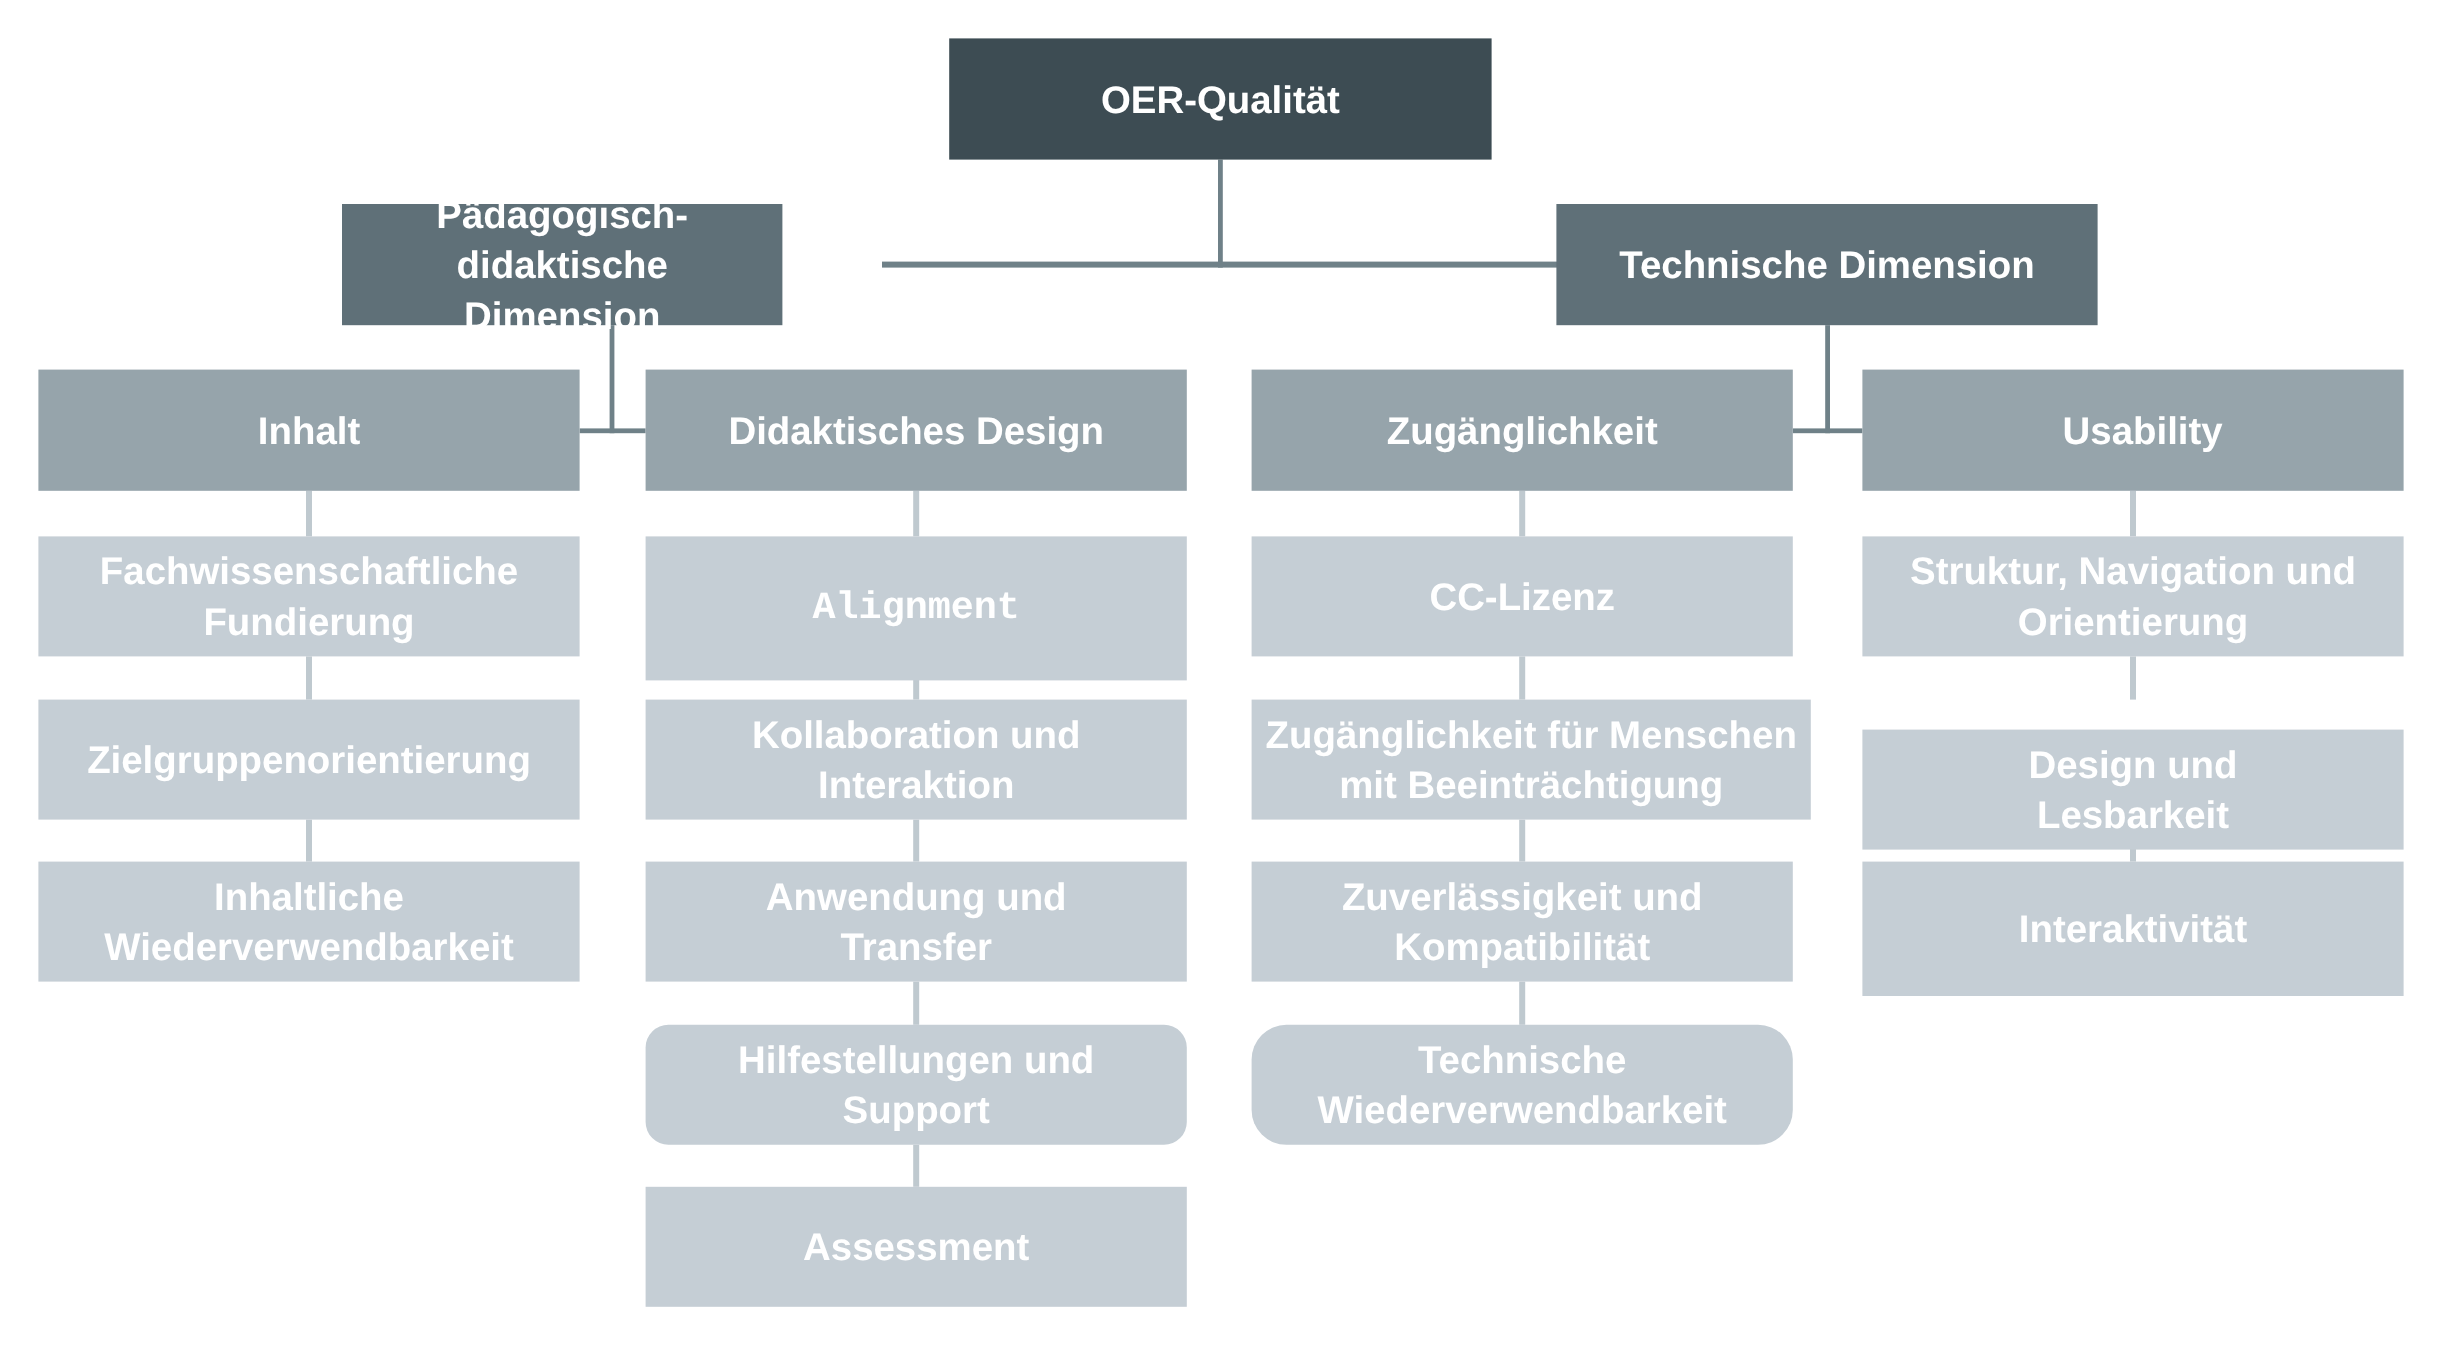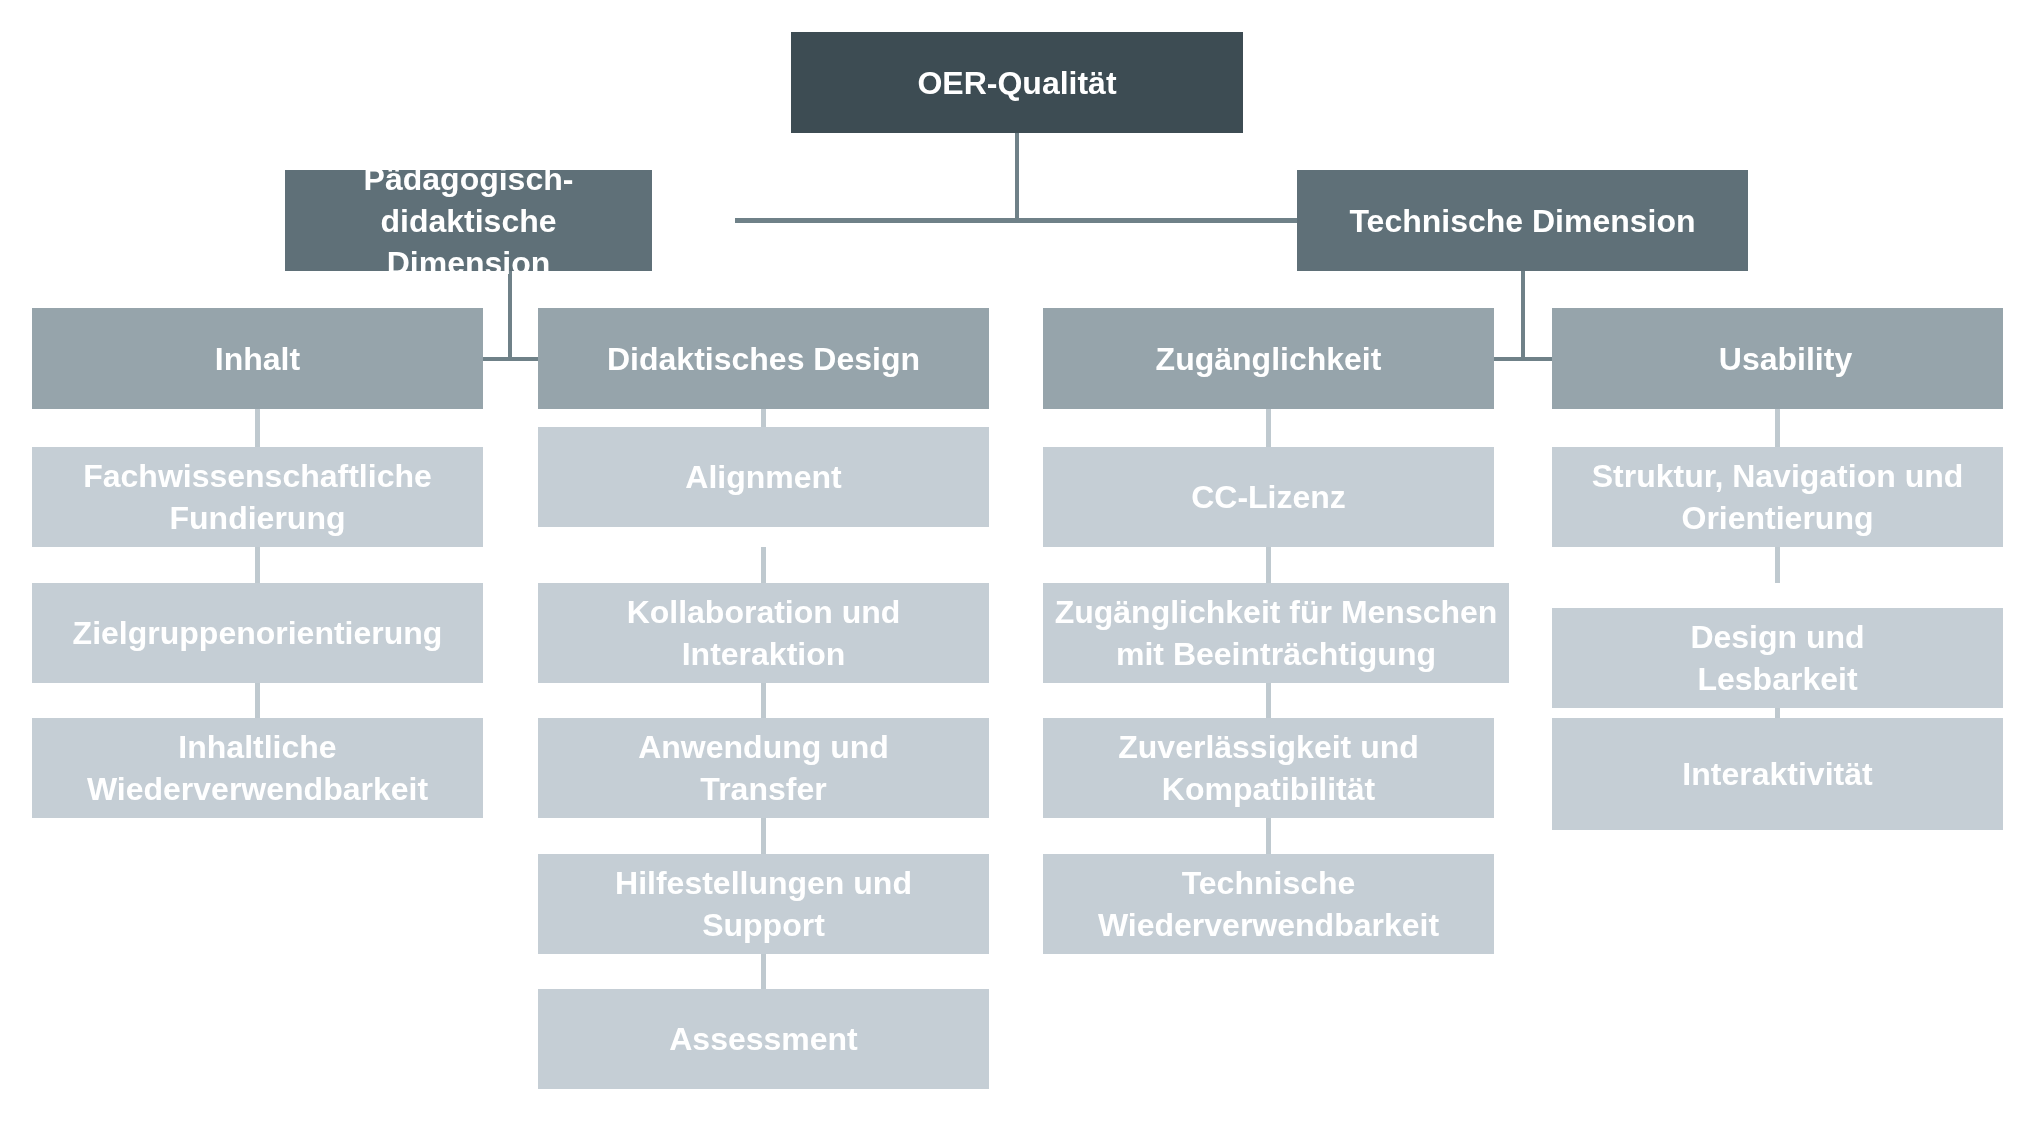--- a/index.html
+++ b/index.html
@@ -72,35 +72,35 @@
   <div class="box lvl-cat" style="left:538px;top:308px;width:451px;height:101px;">Didaktisches Design</div>
   <div class="box lvl-cat" style="left:1043px;top:308px;width:451px;height:101px;">Zugänglichkeit</div>
   <div class="box lvl-cat" style="left:1552px;top:308px;width:451px;height:101px;padding-left:22px;">Usability</div>
 
   <div class="box lvl-item" style="left:32px;top:447px;width:451px;height:100px;">Fachwissenschaftliche
 Fundierung</div>
   <div class="box lvl-item" style="left:32px;top:583px;width:451px;height:100px;">Zielgruppenorientierung</div>
   <div class="box lvl-item" style="left:32px;top:718px;width:451px;height:100px;">Inhaltliche
 Wiederverwendbarkeit</div>
 
-  <div class="box lvl-item" style="left:538px;top:427px;width:451px;height:100px;">Alignment</div>
+  <div class="box lvl-item" style="left:538px;top:447px;width:451px;height:120px;font-family:Liberation Mono, monospace;">Alignment</div>
   <div class="box lvl-item" style="left:538px;top:583px;width:451px;height:100px;">Kollaboration und
 Interaktion</div>
   <div class="box lvl-item" style="left:538px;top:718px;width:451px;height:100px;">Anwendung und
 Transfer</div>
-  <div class="box lvl-item" style="left:538px;top:854px;width:451px;height:100px;">Hilfestellungen und
+  <div class="box lvl-item" style="left:538px;top:854px;width:451px;height:100px;border-radius:19px;">Hilfestellungen und
 Support</div>
   <div class="box lvl-item" style="left:538px;top:989px;width:451px;height:100px;">Assessment</div>
 
   <div class="box lvl-item" style="left:1043px;top:447px;width:451px;height:100px;">CC-Lizenz</div>
   <div class="box lvl-item" style="left:1043px;top:583px;width:466px;height:100px;">Zugänglichkeit für Menschen
 mit Beeinträchtigung</div>
   <div class="box lvl-item" style="left:1043px;top:718px;width:451px;height:100px;">Zuverlässigkeit und
 Kompatibilität</div>
-  <div class="box lvl-item" style="left:1043px;top:854px;width:451px;height:100px;">Technische
+  <div class="box lvl-item" style="left:1043px;top:854px;width:451px;height:100px;border-radius:29px;">Technische
 Wiederverwendbarkeit</div>
 
   <div class="box lvl-item" style="left:1552px;top:447px;width:451px;height:100px;">Struktur, Navigation und
 Orientierung</div>
   <div class="box lvl-item" style="left:1552px;top:608px;width:451px;height:100px;">Design und
 Lesbarkeit</div>
   <div class="box lvl-item" style="left:1552px;top:718px;width:451px;height:112px;">Interaktivität</div>
 
 </div>
 

